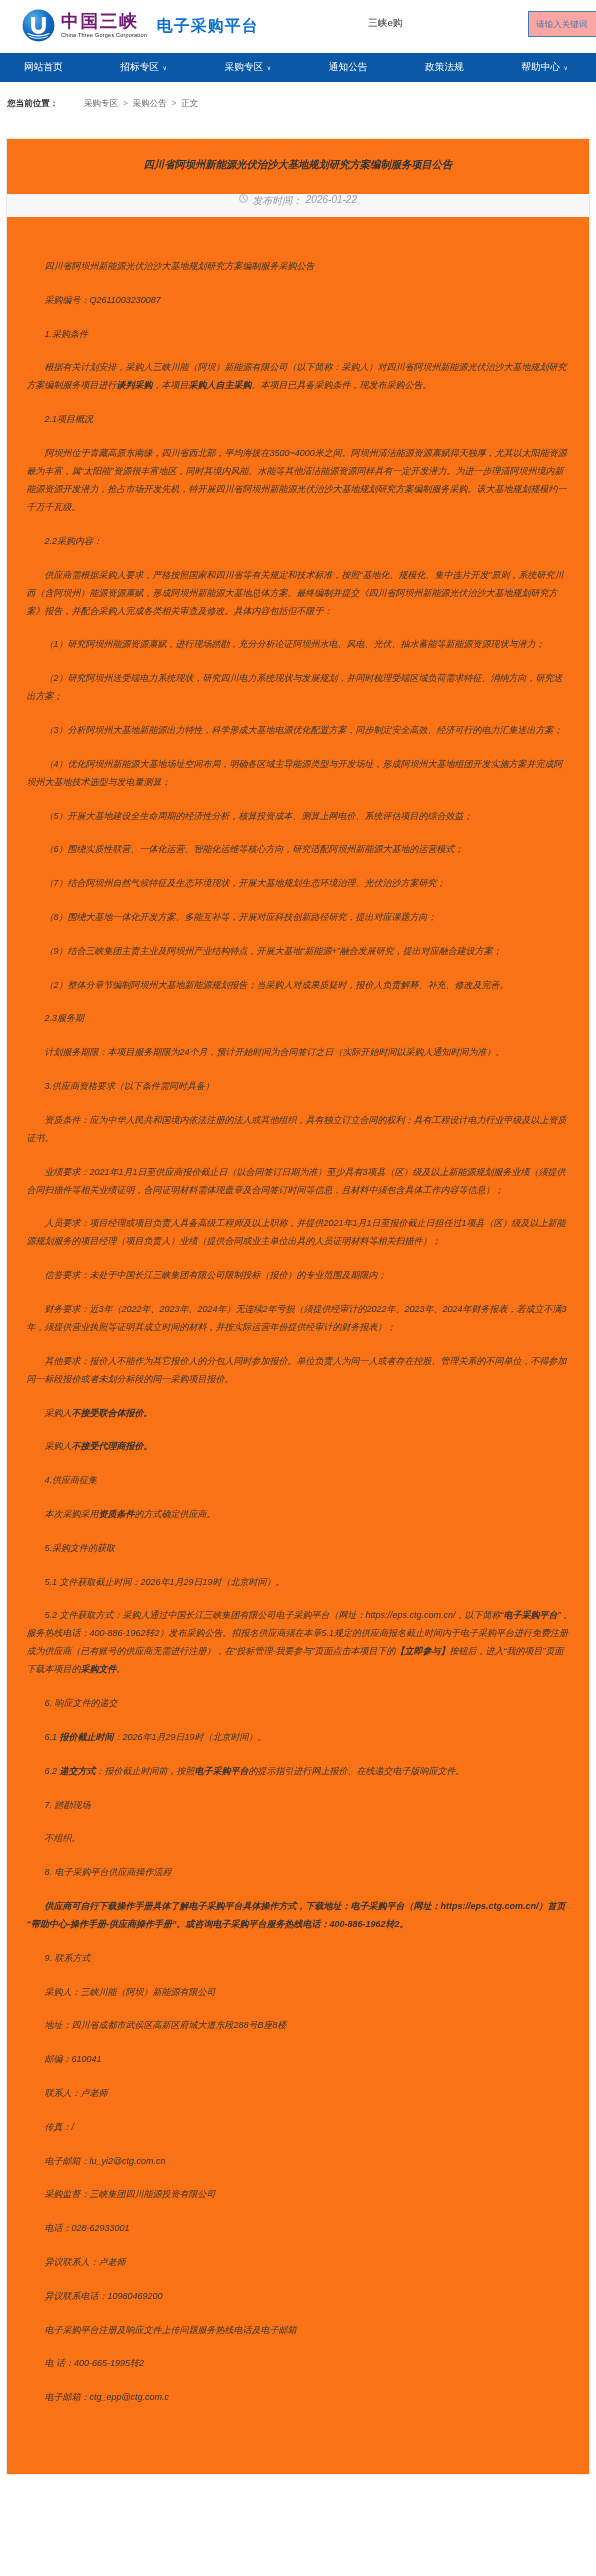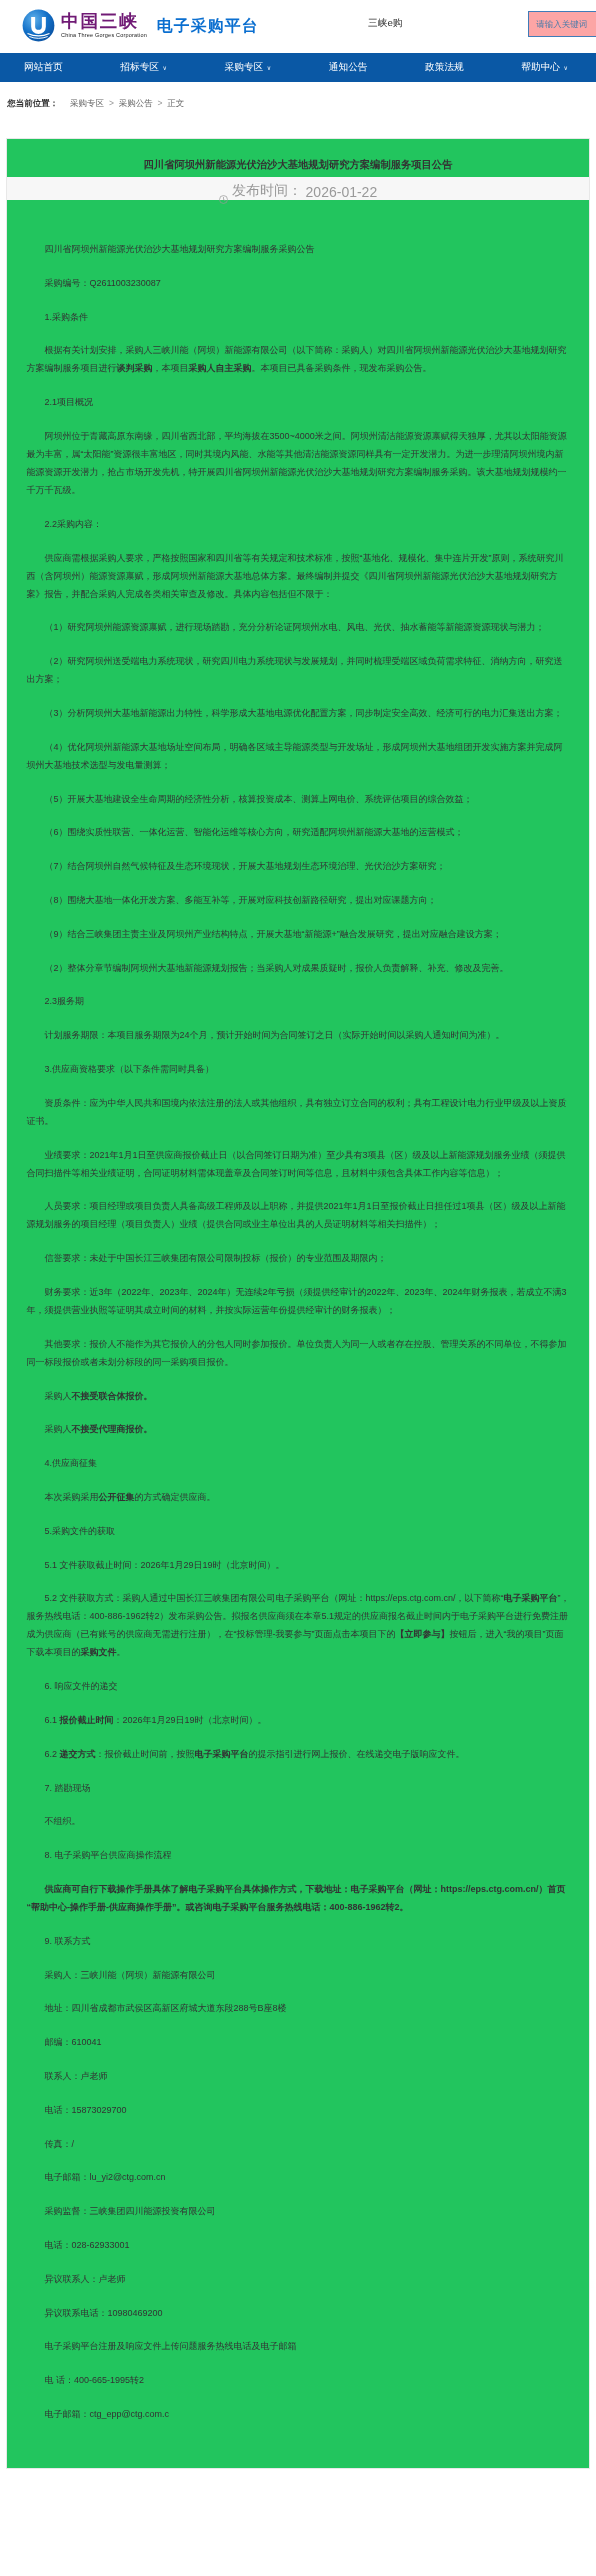--- a/index.html
+++ b/index.html
@@ -18,28 +18,28 @@
   .search-box input{width:100%;height:100%;border:none;outline:none;box-sizing:border-box;padding:0 7.3px;font-size:8.5px;color:#34699f;background:transparent;font-family:inherit;}
   .search-box input::placeholder{color:#4a7ba9;opacity:1;}
 
   
   .nav{height:29px;background:#0a58a5;display:flex;align-items:center;justify-content:space-between;padding:0 28px 0 24px;}
   .nav-item{color:#fff;font-size:9.7px;text-decoration:none;display:flex;align-items:center;gap:3.6px;white-space:nowrap;cursor:pointer;}
   .nav-item .chev{font-size:6px;line-height:1;opacity:.95;}
 
   
   .breadcrumb{padding:14.5px 7.3px 0;font-size:8.5px;color:#666;line-height:12px;}
-  .breadcrumb .prefix{color:#333;font-weight:bold;margin-right:7px;}
+  .breadcrumb .prefix{color:#333;font-weight:bold;margin-right:21px;}
   .breadcrumb a{color:#666;text-decoration:none;margin:0 4.8px;}
   .breadcrumb .sep{color:#999;}
 
   
-  .card{margin:29px 6px 0;border:0.6px solid #e8e8e8;background:#22c55e;padding-bottom:29px;}
+  .card{margin:29px 6px 0;border:0.6px solid #e8e8e8;background:#f97316;padding-bottom:52px;font-style:italic;}
   .art-title{margin:18px 14.5px 0;text-align:center;font-size:10.3px;font-weight:bold;color:#333;line-height:15.8px;}
-  .meta-bar{margin-top:5px;background:#f7f7f7;height:23px;display:flex;align-items:flex-end;justify-content:center;color:#999;font-size:14px;}
+  .meta-bar{margin-top:22px;background:#f7f7f7;height:23px;display:flex;align-items:flex-start;justify-content:center;color:#999;font-size:10px;}
   .meta-bar .clock{width:9px;height:9px;margin-right:4.2px;display:inline-block;}
   .meta-bar .lbl{margin-right:3.6px;}
   .article{padding:24px 19.4px 0;}
   .article p{margin:15.8px 0;font-size:9px;line-height:18px;color:#333;text-indent:2em;word-break:break-all;}
   .article p b{font-weight:bold;color:#333;}
 </style>
 </head>
 <body>
 
 <div class="header">
@@ -135,37 +135,36 @@
       <p>3.供应商资格要求（以下条件需同时具备）</p>
       <p>资质条件：应为中华人民共和国境内依法注册的法人或其他组织，具有独立订立合同的权利；具有工程设计电力行业甲级及以上资质证书。</p>
       <p>业绩要求：2021年1月1日至供应商报价截止日（以合同签订日期为准）至少具有3项县（区）级及以上新能源规划服务业绩（须提供合同扫描件等相关业绩证明，合同证明材料需体现盖章及合同签订时间等信息，且材料中须包含具体工作内容等信息）；</p>
       <p>人员要求：项目经理或项目负责人具备高级工程师及以上职称，并提供2021年1月1日至报价截止日担任过1项县（区）级及以上新能源规划服务的项目经理（项目负责人）业绩（提供合同或业主单位出具的人员证明材料等相关扫描件）；</p>
       <p>信誉要求：未处于中国长江三峡集团有限公司限制投标（报价）的专业范围及期限内；</p>
       <p>财务要求：近3年（2022年、2023年、2024年）无连续2年亏损（须提供经审计的2022年、2023年、2024年财务报表，若成立不满3年，须提供营业执照等证明其成立时间的材料，并按实际运营年份提供经审计的财务报表）；</p>
       <p>其他要求：报价人不能作为其它报价人的分包人同时参加报价。单位负责人为同一人或者存在控股、管理关系的不同单位，不得参加同一标段报价或者未划分标段的同一采购项目报价。</p>
       <p>采购人<b>不接受联合体报价。</b></p>
       <p>采购人<b>不接受代理商报价。</b></p>
       <p>4.供应商征集</p>
-      <p>本次采购采用<b>公开征集</b>的方式确定供应商。</p>
+      <p>本次采购采用<b>资质条件</b>的方式确定供应商。</p>
       <p>5.采购文件的获取</p>
       <p>5.1 文件获取截止时间：2026年1月29日19时（北京时间）。</p>
       <p>5.2 文件获取方式：采购人通过中国长江三峡集团有限公司电子采购平台（网址：https://eps.ctg.com.cn/，以下简称“<b>电子采购平台</b>”，服务热线电话：400-886-1962转2）发布采购公告。拟报名供应商须在本章5.1规定的供应商报名截止时间内于电子采购平台进行免费注册成为供应商（已有账号的供应商无需进行注册），在“投标管理-我要参与”页面点击本项目下的<b>【立即参与】</b>按钮后，进入“我的项目”页面下载本项目的<b>采购文件</b>。</p>
       <p>6. 响应文件的递交</p>
       <p>6.1 <b>报价截止时间</b>：2026年1月29日19时（北京时间）。</p>
       <p>6.2 <b>递交方式</b>：报价截止时间前，按照<b>电子采购平台</b>的提示指引进行网上报价、在线递交电子版响应文件。</p>
       <p>7. 踏勘现场</p>
       <p>不组织。</p>
       <p>8. 电子采购平台供应商操作流程</p>
       <p><b>供应商可自行下载操作手册具体了解电子采购平台具体操作方式，下载地址：电子采购平台（网址：https://eps.ctg.com.cn/）首页“帮助中心-操作手册-供应商操作手册”。或咨询电子采购平台服务热线电话：400-886-1962转2。</b></p>
       <p>9. 联系方式</p>
       <p>采购人：三峡川能（阿坝）新能源有限公司</p>
       <p>地址：四川省成都市武侯区高新区府城大道东段288号B座8楼</p>
       <p>邮编：610041</p>
       <p>联系人：卢老师</p>
-      <p>电话：15873029700</p>
       <p>传真：/</p>
       <p>电子邮箱：lu_yi2@ctg.com.cn</p>
       <p>采购监督：三峡集团四川能源投资有限公司</p>
       <p>电话：028-62933001</p>
       <p>异议联系人：卢老师</p>
       <p>异议联系电话：10980469200</p>
       <p>电子采购平台注册及响应文件上传问题服务热线电话及电子邮箱</p>
       <p>电 话：400-665-1995转2</p>
       <p>电子邮箱：ctg_epp@ctg.com.c</p>
     </div>

